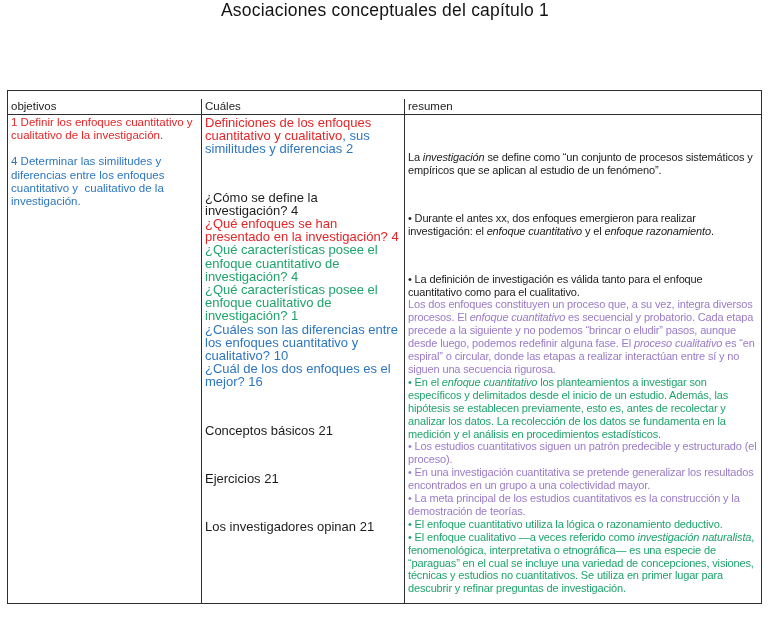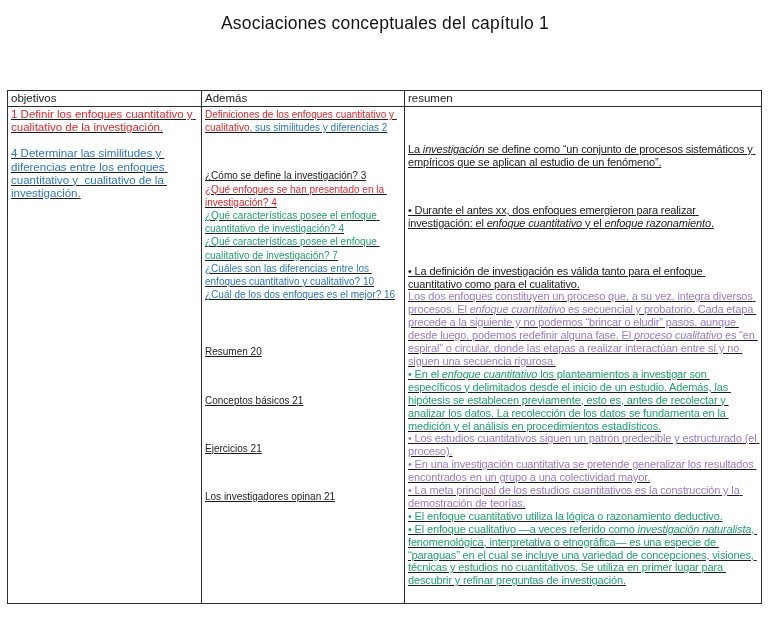--- a/index.html
+++ b/index.html
@@ -8,57 +8,58 @@
     width: 770px; height: 619px;
     background: #ffffff;
     font-family: "Liberation Sans", sans-serif;
     color: #1c1c1c;
     overflow: hidden;
   }
   .page { position: relative; width: 770px; height: 619px; }
 
   .title {
     position: absolute;
-    top: 13px; left: 0; width: 100%;
+    top: 0; left: 0; width: 100%;
     text-align: center;
     font-size: 17.5px;
     color: #141414;
     letter-spacing: 0.2px;
   }
 
   .table {
     position: absolute;
     left: 7px; top: 90px;
     width: 755px; height: 514px;
     border: 1px solid var(--border);
     display: flex; flex-direction: column;
     background: #fff;
   }
   .thead {
     display: flex;
     height: 16px;
     border-bottom: 1px solid var(--border);
     flex: 0 0 auto;
+    margin-top: 8px;
   }
   .th {
     font-size: 11.5px;
     line-height: 15px;
     padding: 0 3px;
     color: #1c1c1c;
   }
   .tbody { display: flex; flex: 1 1 auto; overflow: hidden; }
-  .td { padding: 1px 2px 0 3px; overflow: hidden; text-decoration: underline; }
+  .td { padding: 1px 2px 0 3px; overflow: hidden; }
 
   .col-1 { width: 194px; border-right: 1px solid var(--border); }
   .col-2 { width: 203px; border-right: 1px solid var(--border); }
   .col-3 { flex: 1; }
 
   .cell-objetivos { font-size: 11.5px; line-height: 13.2px; }
   .cell-objetivos .para { margin-bottom: 13px; }
-  .cell-indice { font-size: 10px; line-height: 13.2px; }
+  .cell-indice { font-size: 13px; line-height: 13.2px; }
   .cell-resumen { font-size: 11px; line-height: 12.9px; letter-spacing: -0.15px; }
 
   .para { white-space: pre-wrap; }
   .i { font-style: italic; }
 
   .c-black      { color: var(--black); margin-top: 35px; }
   .c-red        { color: var(--red); }
   .c-green      { color: var(--green); }
   .c-lightgreen { color: var(--lightgreen); }
   .c-purple     { color: var(--purple); }
@@ -68,37 +69,36 @@
 </head>
 <body>
 
 <div class="page">
 
   <div class="title">Asociaciones conceptuales del capítulo 1</div>
 
   <div class="table">
     <div class="thead">
       <div class="th col-1">objetivos</div>
-      <div class="th col-2">Además</div>
+      <div class="th col-2">Cuáles</div>
       <div class="th col-3">resumen</div>
     </div>
     <div class="tbody">
       <div class="td col-1 cell-objetivos">
           <div class="para c-red"><span class="">1 Definir los enfoques cuantitativo y cualitativo de la investigación.</span></div>
           <div class="para c-blue"><span class="">4 Determinar las similitudes y diferencias entre los enfoques cuantitativo y  cualitativo de la investigación.</span></div>
         </div>
       <div class="td col-2 cell-indice">
           <div class="para"><span class="c-red">Definiciones de los enfoques cuantitativo y cualitativo</span><span class="c-blue">, sus similitudes y diferencias 2</span></div>
-          <div class="para c-black"><span class="">¿Cómo se define la investigación? 3</span></div>
+          <div class="para c-black"><span class="">¿Cómo se define la investigación? 4</span></div>
           <div class="para c-red"><span class="">¿Qué enfoques se han presentado en la investigación? 4</span></div>
           <div class="para c-green"><span class="">¿Qué características posee el enfoque cuantitativo de investigación? 4</span></div>
-          <div class="para c-green"><span class="">¿Qué características posee el enfoque cualitativo de investigación? 7</span></div>
+          <div class="para c-green"><span class="">¿Qué características posee el enfoque cualitativo de investigación? 1</span></div>
           <div class="para c-blue"><span class="">¿Cuáles son las diferencias entre los enfoques cuantitativo y cualitativo? 10</span></div>
           <div class="para c-blue"><span class="">¿Cuál de los dos enfoques es el mejor? 16</span></div>
-          <div class="para c-black" style="margin-top: 44px;"><span class="">Resumen 20</span></div>
           <div class="para c-black"><span class="">Conceptos básicos 21</span></div>
           <div class="para c-black"><span class="">Ejercicios 21</span></div>
           <div class="para c-black"><span class="">Los investigadores opinan 21</span></div>
         </div>
       <div class="td col-3 cell-resumen">
           <div class="para c-black"><span class="">La </span><span class="i ">investigación</span><span class=""> se define como “un conjunto de procesos sistemáticos y empíricos que se aplican al estudio de un fenómeno”.</span></div>
           <div class="para c-black"><span class="">• Durante el antes xx, dos enfoques emergieron para realizar investigación: el </span><span class="i ">enfoque cuantitativo</span><span class=""> y el </span><span class="i ">enfoque razonamiento</span><span class="">.</span></div>
           <div class="para c-black"><span class="">• La definición de investigación es válida tanto para el enfoque cuantitativo como para el cualitativo.</span></div>
           <div class="para c-violet"><span class="">Los dos enfoques constituyen un proceso que, a su vez, integra diversos procesos. El </span><span class="i ">enfoque cuantitativo</span><span class=""> es secuencial y probatorio. Cada etapa precede a la siguiente y no podemos “brincar o eludir” pasos, aunque desde luego, podemos redefinir alguna fase. El </span><span class="i ">proceso cualitativo</span><span class=""> es “en espiral” o circular, donde las etapas a realizar interactúan entre sí y no siguen una secuencia rigurosa.</span></div>
           <div class="para c-green"><span class="">• En el </span><span class="i ">enfoque cuantitativo</span><span class=""> los planteamientos a investigar son específicos y delimitados desde el inicio de un estudio. Además, las hipótesis se establecen previamente, esto es, antes de recolectar y analizar los datos. La recolección de los datos se fundamenta en la medición y el análisis en procedimientos estadísticos.</span></div>

